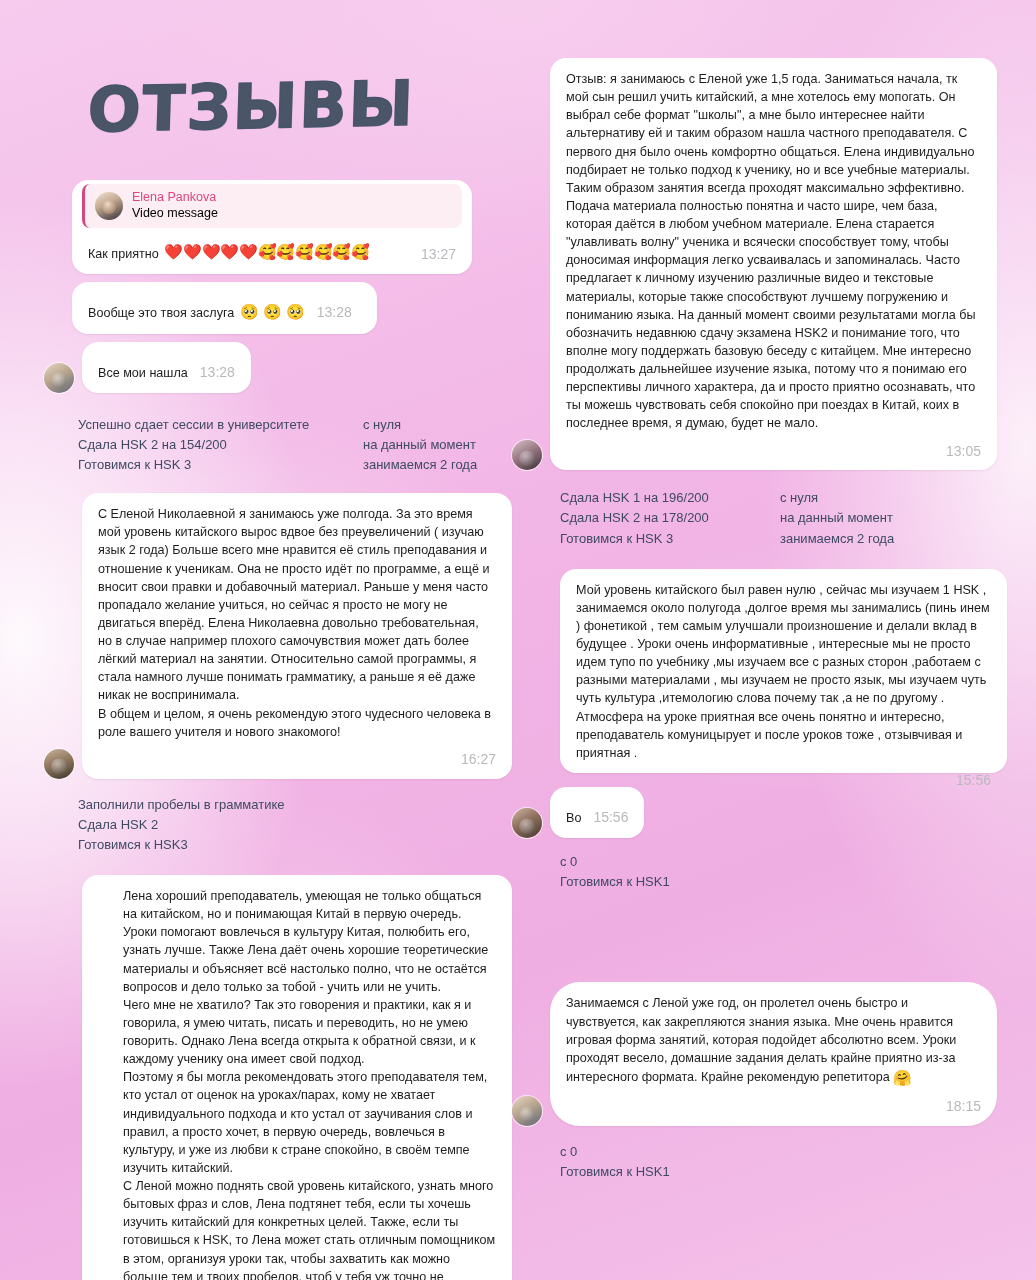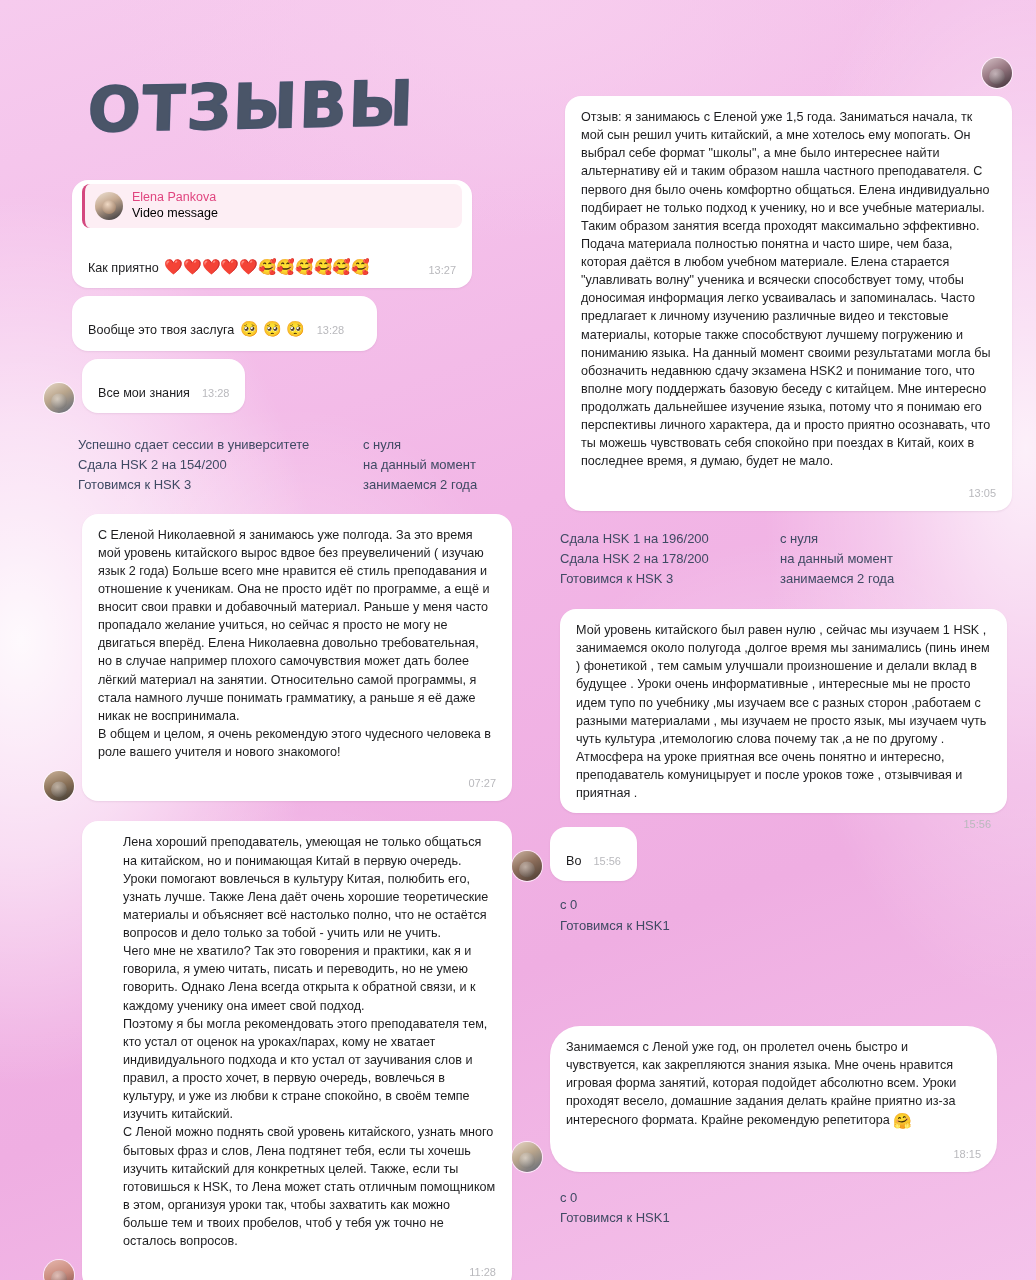--- a/index.html
+++ b/index.html
@@ -64,24 +64,24 @@
     font-size: 12.6px;
     line-height: 1.44;
     position: relative;
     box-shadow: 0 1px 2px rgba(120,60,110,0.10);
   }
   .bubble p { margin: 0; }
   .bubble p + p { margin-top: 0px; }
 
   .time {
     color: #b9b9bd;
-    font-size: 11px;
+    font-size: 14px;
     float: right;
     margin-left: 10px;
-    margin-top: 16px;
+    margin-top: 10px;
     line-height: 1.2;
   }
   .time.inline {
     float: none;
     display: inline-block;
     vertical-align: baseline;
     margin-left: 12px;
   }
 
   .row { display: flex; align-items: flex-end; gap: 8px; }
@@ -108,21 +108,21 @@
   }
 
   
   .quote {
     background: #fdeef4;
     border-radius: 8px;
     padding: 6px 10px 7px 10px;
     display: flex;
     align-items: center;
     gap: 9px;
-    margin: -4px -6px 20px -6px;
+    margin: -4px -6px 8px -6px;
     border-left: 3px solid #d4487f;
   }
   .quote .qav {
     width: 28px; height: 28px; border-radius: 50%;
     flex: 0 0 28px;
     background: linear-gradient(155deg,#efe3d6 0%, #c7ab93 40%, #2f3036 100%);
     position: relative; overflow: hidden;
   }
   .quote .qav::after{
     content:""; position:absolute; left:50%; top:48%;
@@ -174,63 +174,66 @@
 
     <div class="bubble" style="width:305px; margin-top:8px; display:flex; align-items:baseline;">
       <span>Вообще это твоя заслуга</span>
       <span class="emoji" style="margin-left:6px;">🥺 🥺 🥺</span>
       <span class="time inline">13:28</span>
     </div>
 
     <div class="row" style="margin-top:8px; margin-left:-28px;">
       <div class="avatar a1"></div>
       <div class="bubble" style="display:flex; align-items:baseline;">
-        <span>Все мои знания</span>
+        <span>Все мои нашла</span>
         <span class="time inline">13:28</span>
       </div>
     </div>
 
     <div class="annoRow" style="margin-top:22px; margin-left:6px;">
       <div class="anno left">Успешно сдает сессии в университете
 Сдала HSK 2 на 154/200
 Готовимся к HSK 3</div>
       <div class="anno">с нуля
 на данный момент
 занимаемся 2 года</div>
     </div>
 
     <div class="row" style="margin-top:18px; margin-left:-28px; align-items:flex-end;">
       <div class="avatar a2"></div>
       <div class="bubble" style="width:432px;">
         <p>С Еленой Николаевной я занимаюсь уже полгода. За это время мой уровень китайского вырос вдвое без преувеличений ( изучаю язык 2 года) Больше всего мне нравится её стиль преподавания и отношение к ученикам. Она не просто идёт по программе, а ещё и вносит свои правки и добавочный материал. Раньше у меня часто пропадало желание учиться, но сейчас я просто не могу не двигаться вперёд. Елена Николаевна довольно требовательная, но в случае например плохого самочувствия может дать более лёгкий материал на занятии. Относительно самой программы, я стала намного лучше понимать грамматику, а раньше я её даже никак не воспринимала.</p>
         <p>В общем и целом, я очень рекомендую этого чудесного человека в роле вашего учителя и нового знакомого!</p>
-        <span class="time">07:27</span>
-      </div>
-    </div>
-
+        <span class="time">16:27</span>
+      </div>
+    </div>
+
+    <div class="anno" style="margin-top:16px; margin-left:6px;">Заполнили пробелы в грамматике
+Сдала HSK 2
+Готовимся  к HSK3</div>
 
     <div class="row" style="margin-top:20px; margin-left:-28px; align-items:flex-end;">
       <div class="avatar a3"></div>
       <div class="bubble" style="width:432px;padding-left:41px;">
         <p>     Лена хороший преподаватель, умеющая не только общаться на китайском, но и понимающая Китай в первую очередь. Уроки помогают вовлечься в культуру Китая, полюбить его, узнать лучше. Также Лена даёт очень хорошие теоретические материалы и объясняет всё настолько полно, что не остаётся вопросов и дело только за тобой - учить или не учить.</p>
         <p>Чего мне не хватило? Так это говорения и практики, как я и говорила, я умею читать, писать и переводить, но не умею говорить. Однако Лена всегда открыта к обратной связи, и к каждому ученику она имеет свой подход.</p>
         <p>Поэтому я бы могла рекомендовать этого преподавателя тем, кто устал от оценок на уроках/парах, кому не хватает индивидуального подхода и кто устал от заучивания слов и правил, а просто хочет, в первую очередь, вовлечься в культуру, и уже из любви к стране спокойно, в своём темпе изучить китайский.</p>
         <p>С Леной можно поднять свой уровень китайского, узнать много бытовых фраз и слов, Лена подтянет тебя, если ты хочешь изучить китайский для конкретных целей. Также, если ты готовишься к HSK, то Лена может стать отличным помощником в этом, организуя уроки так, чтобы захватить как можно больше тем и твоих пробелов, чтоб у тебя уж точно не осталось вопросов.</p>
         <span class="time">11:28</span>
       </div>
     </div>
 
     <div class="anno" style="margin-top:18px; margin-left:18px;">Успешно сдает сессии в университете
 Сдала HSK 2 на 188/200
 Готовимся к HSK 3</div>
   </div>
 
   <div class="col" style="left:512px; top:58px; width:500px;">
 
-    <div class="row" style="align-items:flex-end; margin-left:0px;flex-direction:column;">
+    <div class="row" style="align-items:flex-end; margin-left:0px;">
       <div class="avatar a4"></div>
       <div class="bubble" style="width:447px;">
         <p>Отзыв: я занимаюсь с Еленой уже 1,5 года. Заниматься начала, тк мой сын решил учить китайский, а мне хотелось ему мопогать. Он выбрал себе формат "школы", а мне было интереснее найти альтернативу ей и таким образом нашла частного преподавателя. С первого дня было очень комфортно общаться. Елена индивидуально подбирает не только подход к ученику, но и все учебные материалы. Таким образом занятия всегда проходят максимально эффективно. Подача материала полностью понятна и часто шире, чем база, которая даётся в любом учебном материале. Елена старается "улавливать волну" ученика и всячески способствует тому, чтобы доносимая информация легко усваивалась и запоминалась. Часто предлагает к личному изучению различные видео и текстовые материалы, которые также способствуют лучшему погружению и пониманию языка. На данный момент своими результатами могла бы обозначить недавнюю сдачу экзамена HSK2 и понимание того, что вполне могу поддержать базовую беседу с китайцем. Мне интересно продолжать дальнейшее изучение языка, потому что я понимаю его перспективы личного характера, да и просто приятно осознавать, что ты можешь чувствовать себя спокойно при поездах в Китай, коих в последнее время, я думаю, будет не мало.</p>
         <span class="time">13:05</span>
       </div>
     </div>
 
     <div class="annoRow" style="margin-top:18px; margin-left:48px;">
       <div class="anno left" style="width:220px;">Сдала HSK 1 на 196/200
 Сдала HSK 2 на 178/200

